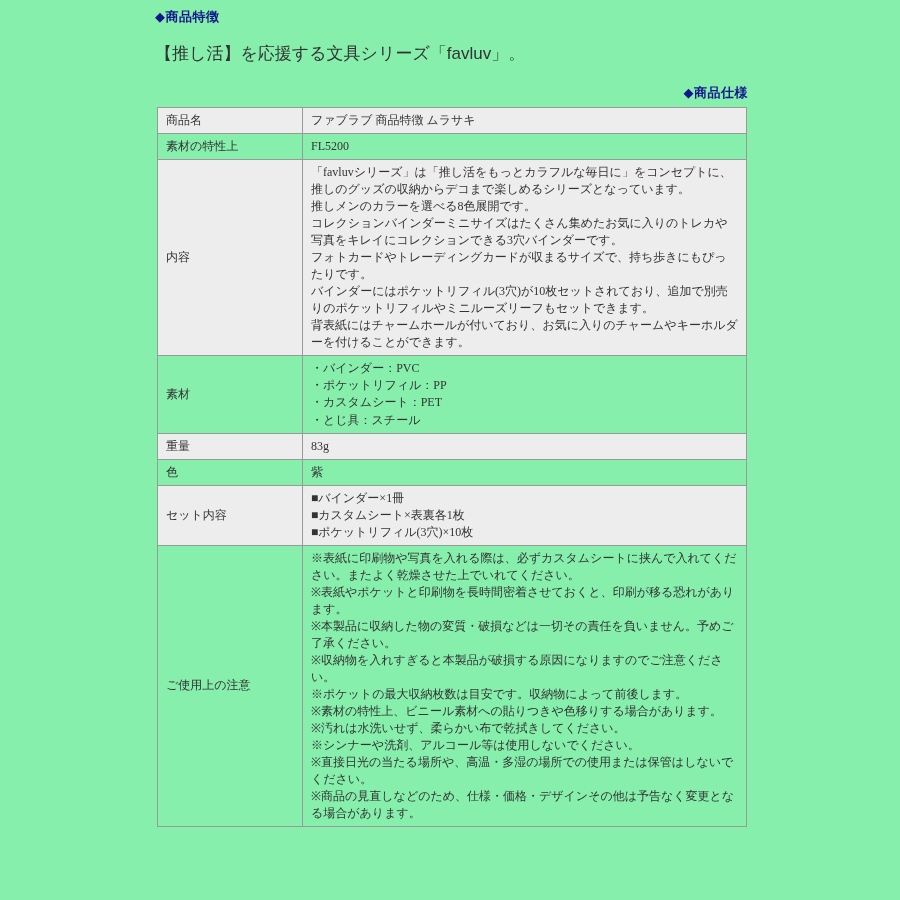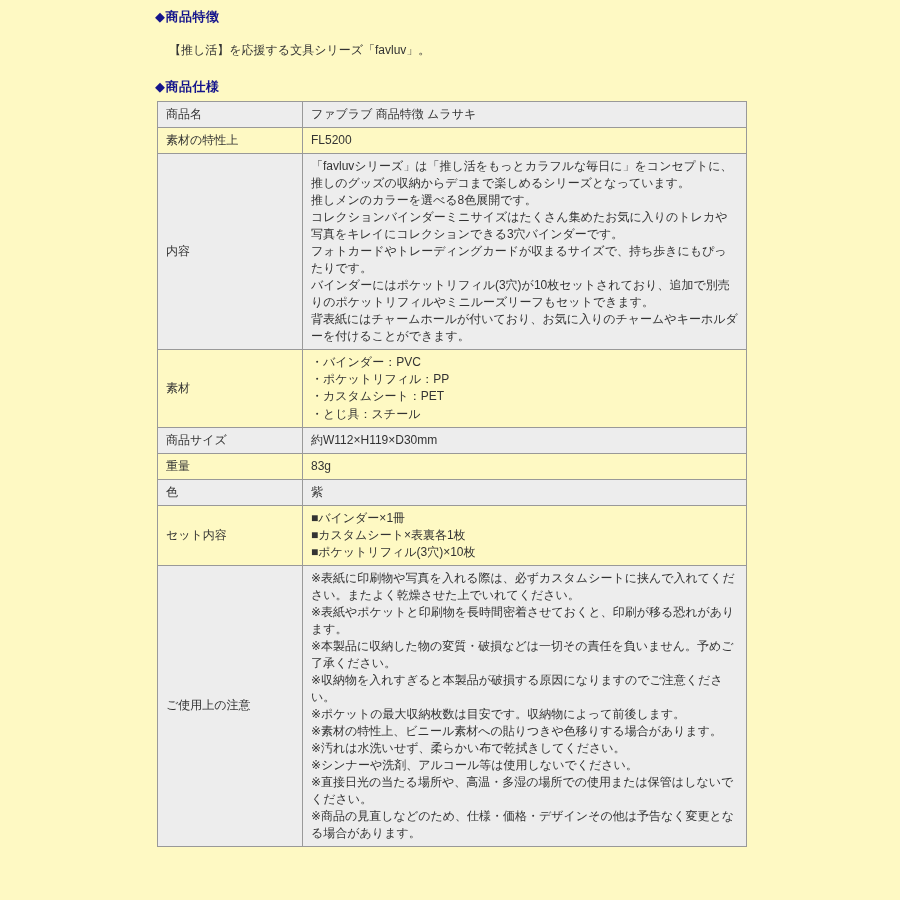--- a/index.html
+++ b/index.html
@@ -5,56 +5,58 @@
   html, body {
     margin: 0;
     padding: 0;
     background: #ffffff;
     font-family: "Liberation Sans", "DejaVu Sans", sans-serif;
     color: #333333;
   }
   .page {
     width: 900px;
     height: 900px;
-    background: #fef9c3;
+    background: #86efac;
     overflow: hidden;
     box-sizing: border-box;
   }
   .content {
     padding: 8px 0 0 152px;
     width: 596px;
   }
   .section-heading {
     color: #14148c;
     font-size: 13px;
     font-weight: bold;
     margin: 0 0 0 3px;
     letter-spacing: 0.5px;
   }
   .intro-text {
-    font-size: 12px;
+    font-size: 17px;
     color: #333333;
-    margin: 16px 0 19px 17px;
+    margin: 16px 0 19px 3px;
   }
   .spec-heading {
     margin-bottom: 5px;
+    text-align: right;
   }
   table.spec-table {
     border-collapse: collapse;
     width: 590px;
     margin-left: 5px;
     table-layout: fixed;
   }
   .spec-table td {
     border: 1px solid #999999;
     font-size: 12px;
     line-height: 1.42;
     padding: 4px 8px;
     vertical-align: middle;
     word-break: break-all;
+    font-family: Liberation Serif, serif;
   }
   .spec-table td.label-cell {
     width: 128px;
   }
   .spec-table tr:nth-child(odd) td {
     background: #ededed;
   }
   .value-cell .cell-text {
     white-space: pre-line;
   }
@@ -95,24 +97,20 @@
 背表紙にはチャームホールが付いており、お気に入りのチャームやキーホルダーを付けることができます。</span></td>
         </tr>
         <tr>
           <td class="label-cell">素材</td>
           <td class="value-cell"><span class="cell-text">・バインダー：PVC
 ・ポケットリフィル：PP
 ・カスタムシート：PET
 ・とじ具：スチール</span></td>
         </tr>
         <tr>
-          <td class="label-cell">商品サイズ</td>
-          <td class="value-cell"><span class="cell-text">約W112×H119×D30mm</span></td>
-        </tr>
-        <tr>
           <td class="label-cell">重量</td>
           <td class="value-cell"><span class="cell-text">83g</span></td>
         </tr>
         <tr>
           <td class="label-cell">色</td>
           <td class="value-cell"><span class="cell-text">紫</span></td>
         </tr>
         <tr>
           <td class="label-cell">セット内容</td>
           <td class="value-cell"><span class="cell-text">■バインダー×1冊

